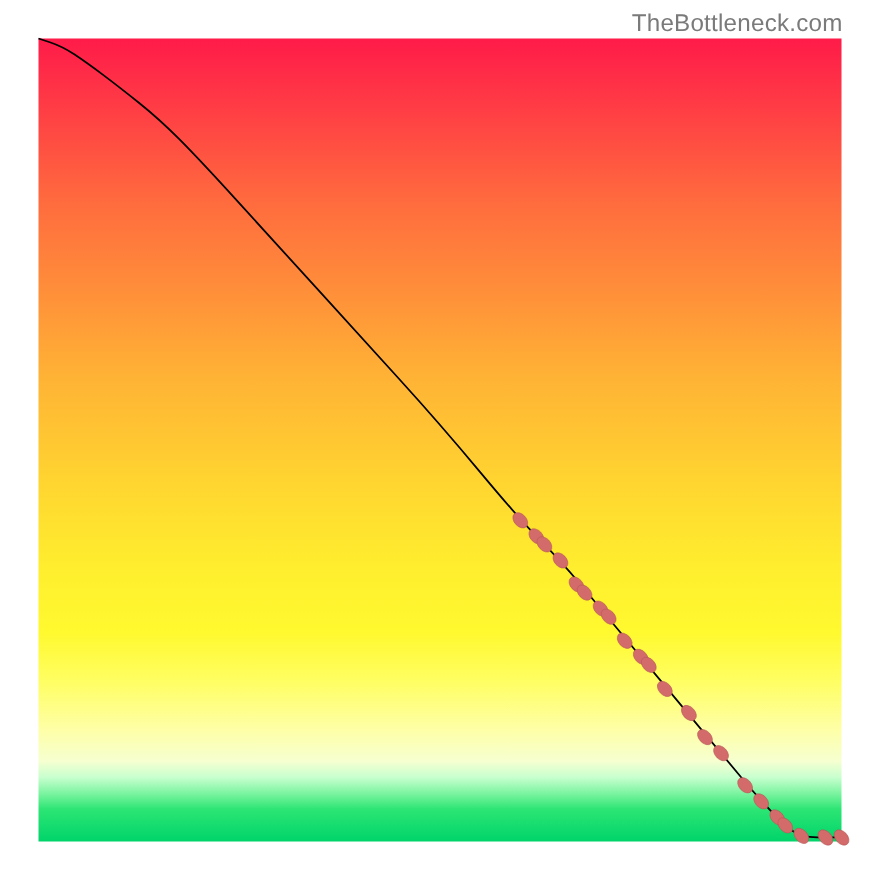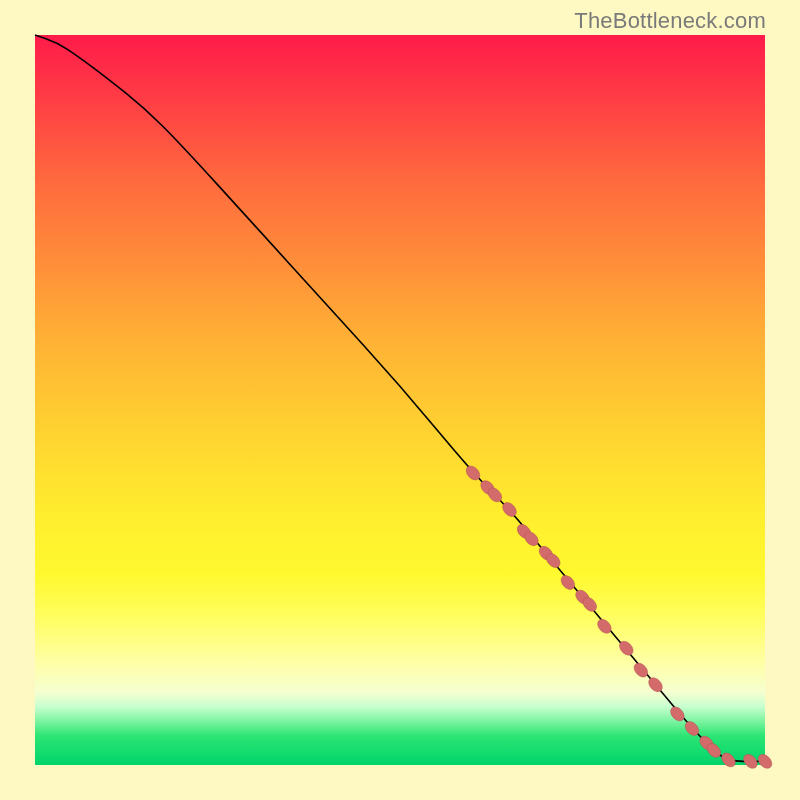--- a/index.html
+++ b/index.html
@@ -8,21 +8,21 @@
     width: 800px;
     height: 800px;
     background: #000;
     overflow: hidden;
     font-family: Arial, Helvetica, sans-serif;
   }
   .frame {
     position: relative;
     width: 800px;
     height: 800px;
-    background: #fef9c3;
+    background: #ffffff;
   }
   .plot-area {
     position: absolute;
     left: 35px;
     top: 35px;
     width: 730px;
     height: 730px;
     
     background: linear-gradient(
       to bottom,

